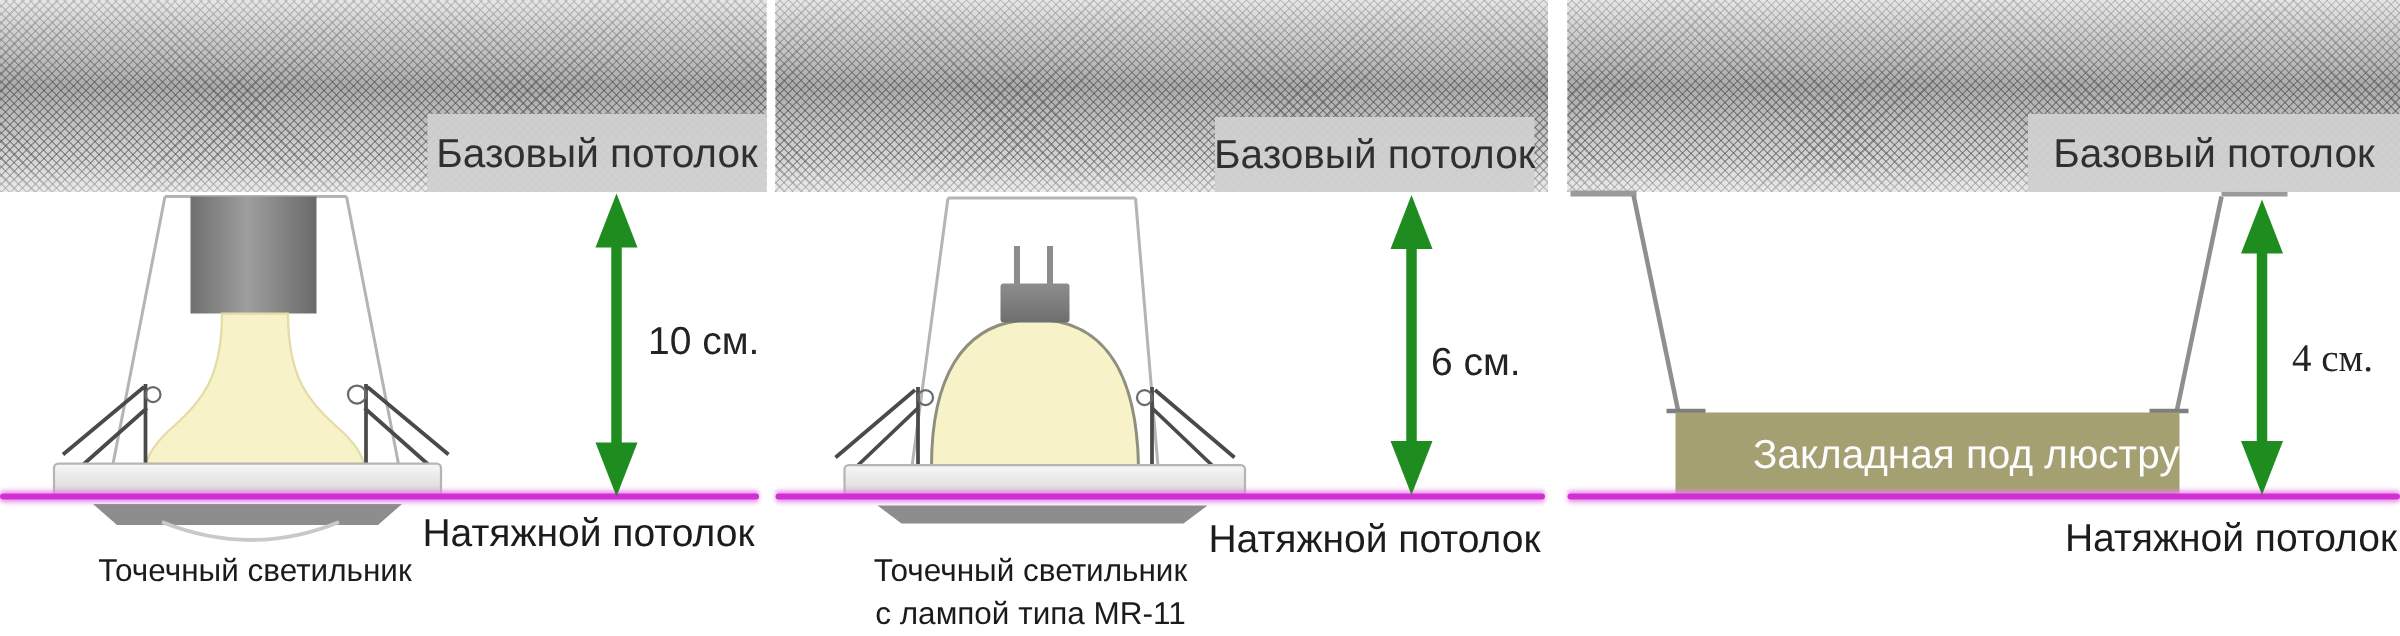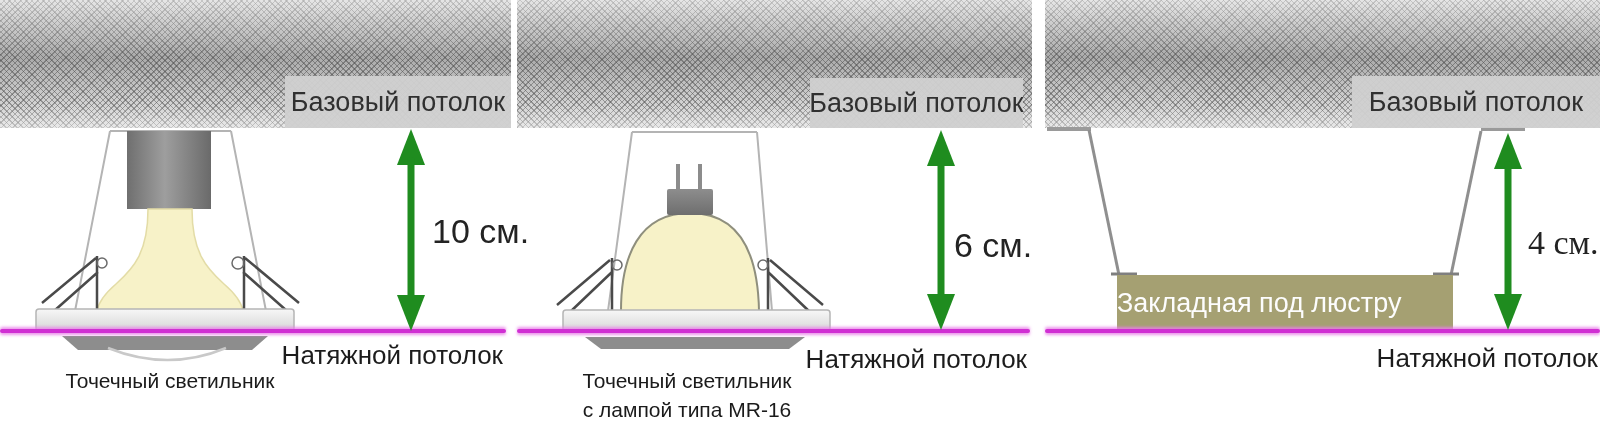--- a/index.html
+++ b/index.html
@@ -65,33 +65,33 @@
   .varrow .head-up{
     position:absolute;top:0;left:0;width:0;height:0;
     border-left:14px solid transparent;border-right:14px solid transparent;
     border-bottom:36px solid #1f8c1f;
   }
   .varrow .head-down{
     position:absolute;bottom:0;left:0;width:0;height:0;
     border-left:14px solid transparent;border-right:14px solid transparent;
     border-top:36px solid #1f8c1f;
   }
-  .gap-label{position:absolute;z-index:4;font-size:34px;color:#232323;white-space:nowrap;}
+  .gap-label{position:absolute;z-index:4;font-size:26px;color:#232323;white-space:nowrap;}
   #panel-1 .gap-label{left:432px;top:212px;}
   #panel-2 .gap-label{left:437px;top:226px;}
   #panel-3 .gap-label{left:483px;top:224px;font-family:Liberation Serif, serif;}
 
   .caption{
     position:absolute;z-index:4;left:20px;width:300px;top:366px;
     text-align:center;font-size:21px;line-height:29px;color:#1b1b1b;
   }
 
   .plate{
     position:absolute;z-index:2;left:72px;top:275px;width:336px;height:56px;
-    background:#a5a072;display:flex;align-items:center;justify-content:flex-start;
+    background:#a5a072;display:flex;align-items:center;justify-content:flex-end;
     font-size:27px;color:#fdfdfd;white-space:nowrap;
   }
 </style>
 </head>
 <body>
 
 <div id="stage">
 
   <div class="panel" id="panel-1">
     <div class="hatch"></div>
@@ -184,21 +184,21 @@
       <div class="shaft"></div>
       <div class="head-down"></div>
     </div>
     <div class="gap-label">6 см.</div>
 
     <div class="stretch-line"></div>
     <div class="stretch-label">Натяжной потолок</div>
 
     <div class="caption">
       <div>Точечный светильник</div>
-      <div>с лампой типа MR-16</div>
+      <div>с лампой типа MR-11</div>
     </div>
   </div>
 
   <div class="panel" id="panel-3">
     <div class="hatch"></div>
     <div class="base-label">
       <span>Базовый потолок</span>
     </div>
 
     <svg class="art" width="555" height="424" viewBox="0 0 555 424">

